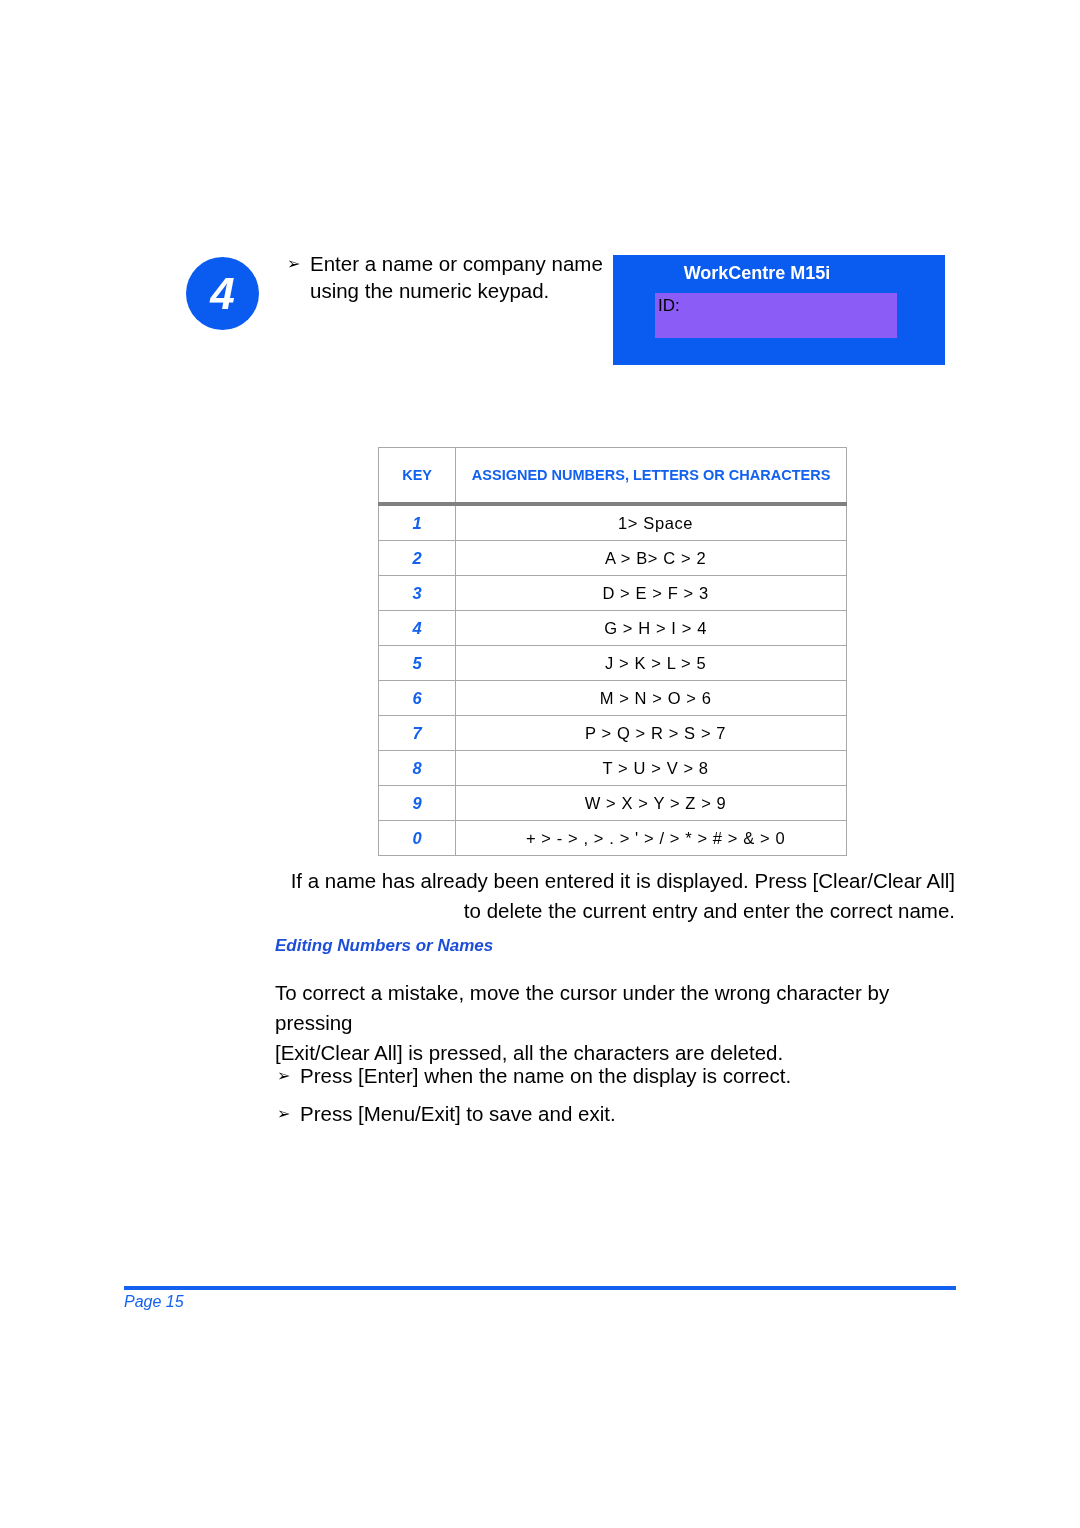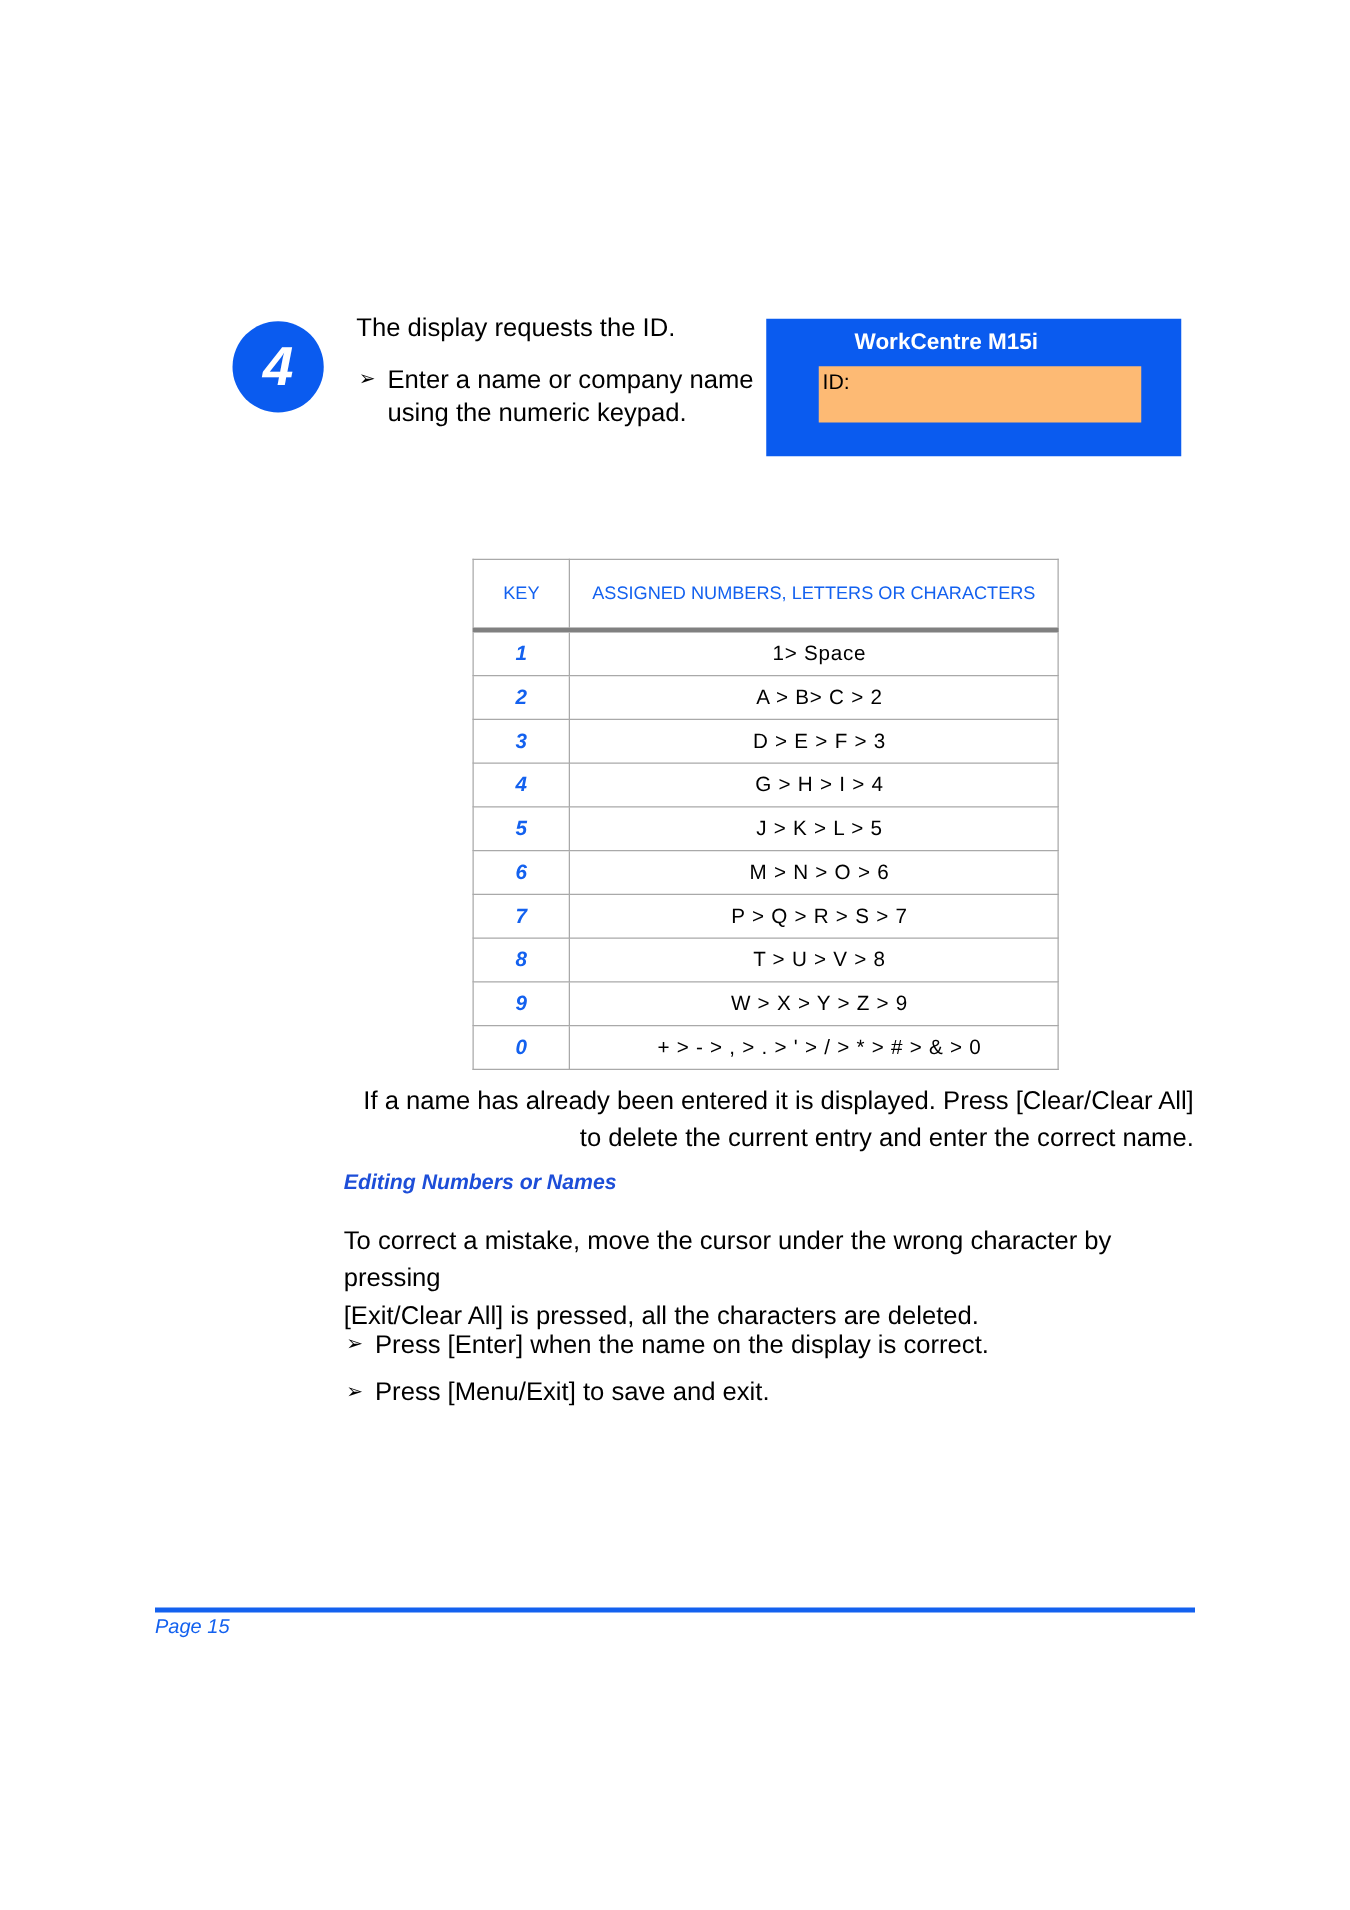--- a/index.html
+++ b/index.html
@@ -96,22 +96,21 @@
     font-size: 18px;
     font-weight: bold;
     font-family: "Liberation Sans", sans-serif;
   }
   .lcd-screen {
     position: absolute;
     left: 42px;
     top: 38px;
     width: 242px;
     height: 45px;
-    background: #fdba74;
-    padding-left: 16px;
+    background: #8b5cf6;
   }
   .lcd-screen-text {
     position: absolute;
     left: 3px;
     top: 3px;
     font-size: 17px;
     color: #000000;
     font-family: "Liberation Sans", sans-serif;
   }
 
@@ -128,21 +127,21 @@
     border: 1px solid #a9a9a9;
     padding: 0;
     margin: 0;
   }
   .key-table .col-key { width: 77px; }
   .key-table .col-val { width: 390px; }
 
   .key-table thead th {
     color: #1361ef;
     font-size: 14.5px;
-    font-weight: normal;
+    font-weight: bold;
     font-family: "Liberation Sans", sans-serif;
     height: 54px;
     vertical-align: middle;
     border-bottom: 4px solid #808080;
   }
   .key-table thead th.th-key {
     text-align: center;
   }
   .key-table thead th.th-val {
     text-align: center;
@@ -227,21 +226,20 @@
 </style>
 </head>
 <body>
 
 <div class="page">
 
   <div class="step-block">
     <div class="step-badge">4</div>
 
     <div class="step-text">
-      <p class="step-lead">The display requests the ID.</p>
 
       <div class="bullet-item">
         <span class="bullet-mark">➢</span>
         <span>Enter a name or company name using the numeric keypad.</span>
       </div>
     </div>
   </div>
 
   <div class="lcd-panel">
     <div class="lcd-title">WorkCentre M15i</div>

